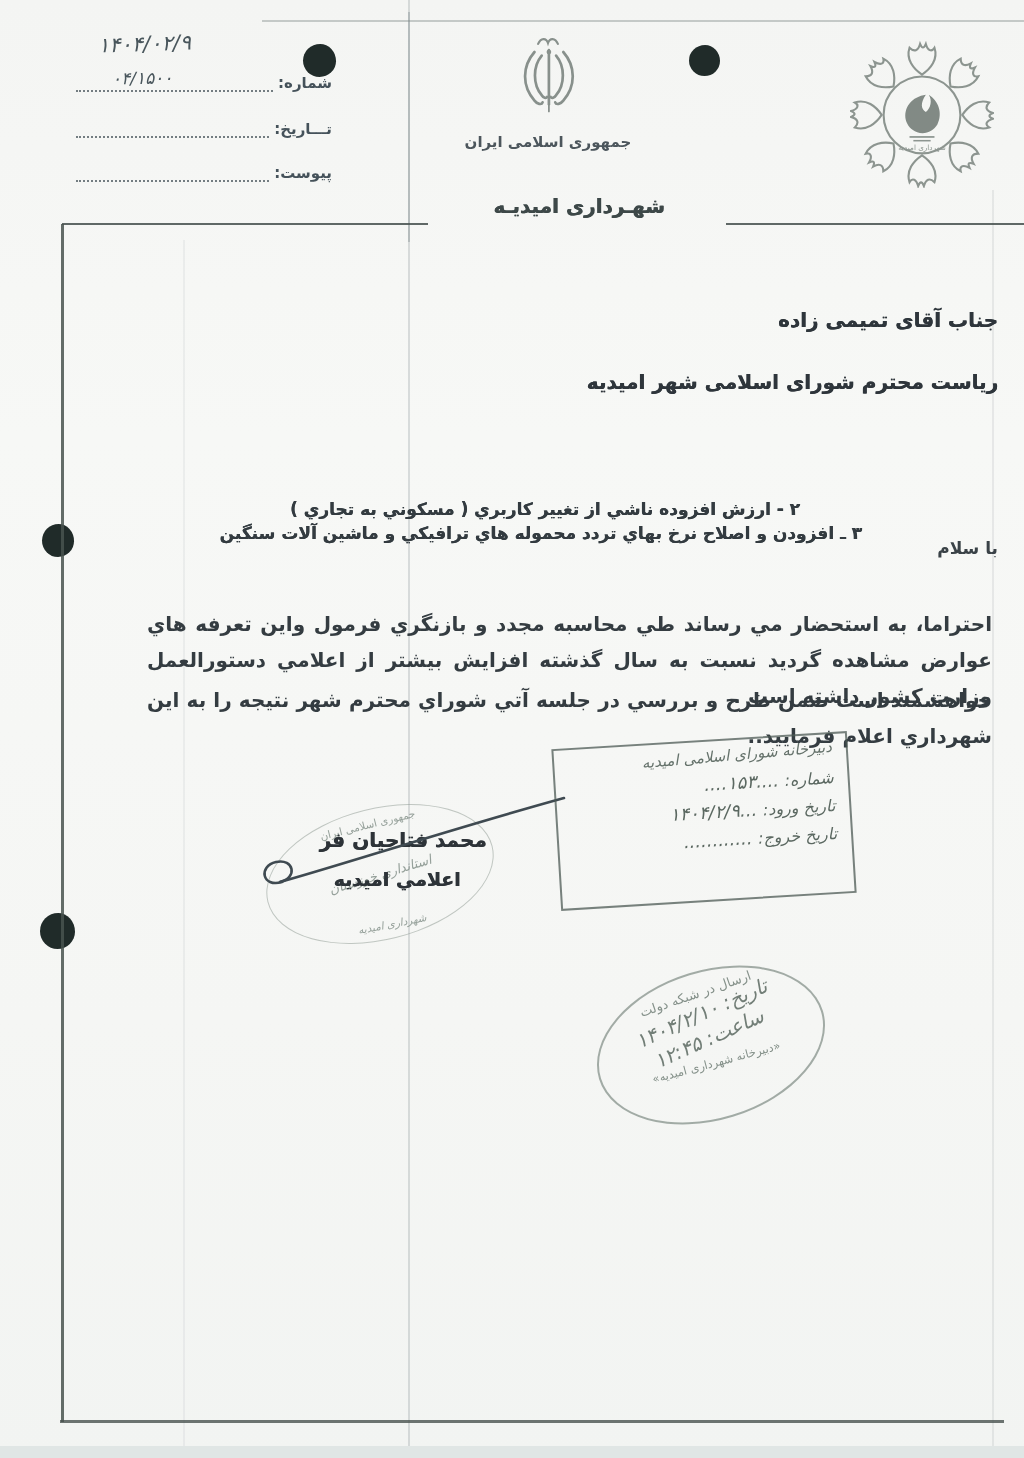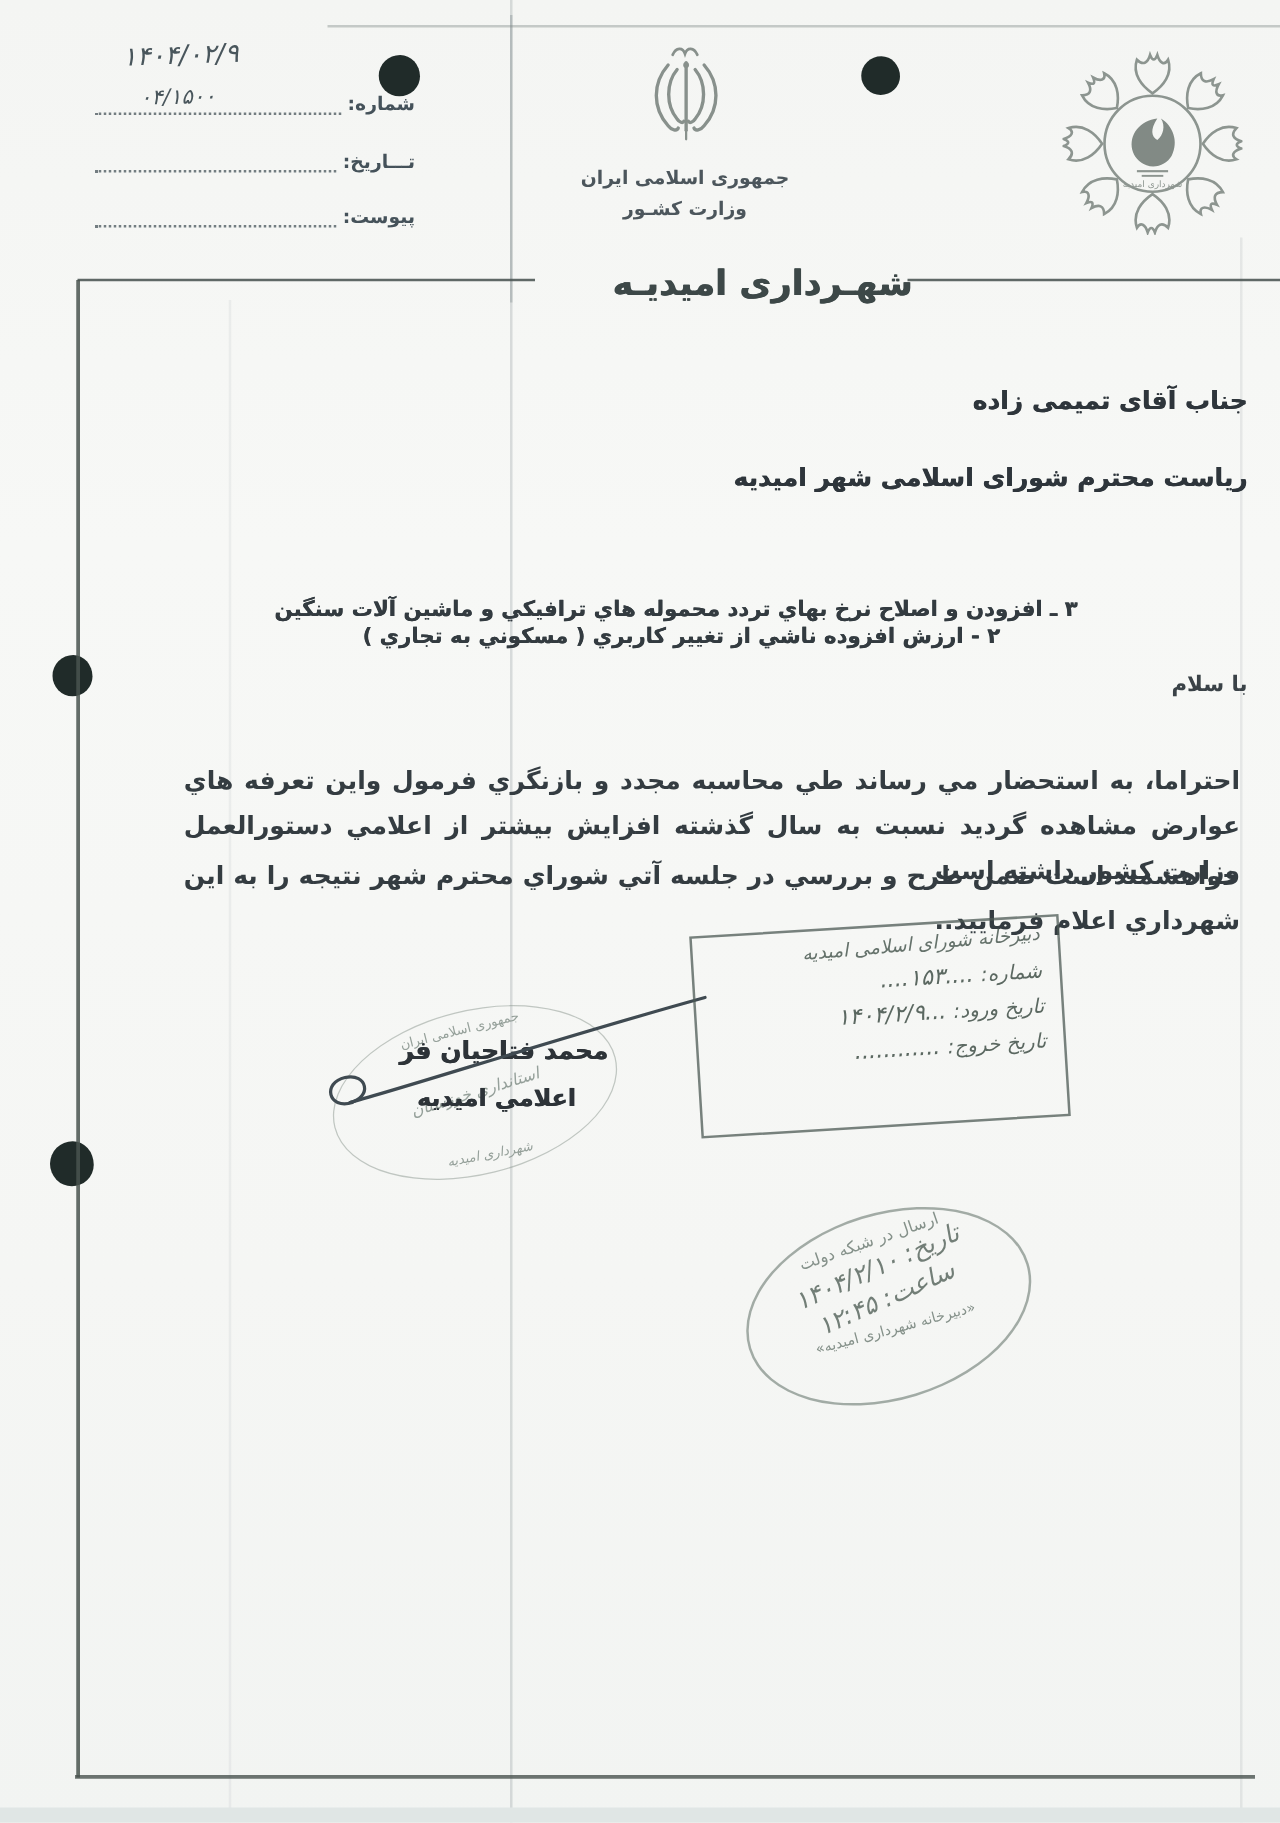--- a/index.html
+++ b/index.html
@@ -41,22 +41,22 @@
 
   
   .lh-center{left:408px;top:34px;width:280px;text-align:center;}
   .lh-center .org{font-size:15px;font-weight:600;color:#4c565c;letter-spacing:.5px;line-height:25px;}
   .emblem{display:block;margin:0 auto 6px auto;opacity:.8;}
 
   
   .logo-wrap{left:850px;top:40px;width:144px;height:148px;opacity:.85;}
 
   
-  .page-title{left:428px;top:210px;width:302px;text-align:right;
-    font-size:28px;font-weight:800;color:#3d4848;
+  .page-title{left:428px;top:194px;width:302px;text-align:center;
+    font-size:20px;font-weight:800;color:#3d4848;
     text-shadow:.6px 0 0 #3d4848;letter-spacing:1px;}
 
   
   .addr{right:26px;font-size:20px;font-weight:700;color:#2e353b;text-shadow:.4px 0 0 #2e353b;}
   .subj{font-size:17px;font-weight:700;color:#333b40;text-shadow:.3px 0 0 #333b40;white-space:nowrap;}
   .salam{right:26px;top:538px;font-size:17px;font-weight:600;color:#3a4247;}
   .para{right:32px;width:845px;font-size:20px;font-weight:600;color:#343c41;
     line-height:36px;text-align:justify;}
 
   
@@ -129,21 +129,20 @@
         <path d="M46,18 L46,78"></path>
         <path d="M46,78 L46,86" stroke-width="2"></path>
         <path d="M38,24 C28,36 28,56 38,68 C40,71 43,72 44,70"></path>
         <path d="M54,24 C64,36 64,56 54,68 C52,71 49,72 48,70"></path>
         <path d="M30,20 C16,36 16,58 30,74 C33,78 38,79 39,76"></path>
         <path d="M62,20 C76,36 76,58 62,74 C59,78 54,79 53,76"></path>
       </g>
       <circle cx="46" cy="20" r="2.6" fill="#6e7873"></circle>
     </svg>
     <div class="org rtl">جمهوری اسلامی ایران</div>
-    <div class="org rtl">وزارت کشـور</div>
   </div>
 
   <div class="abs logo-wrap">
     <svg width="144" height="148" viewBox="0 0 150 154">
       <g stroke="#7b857f" stroke-width="2.2" fill="none">
         <circle cx="75" cy="78" r="40"></circle>
         <g>
           <path id="petal" d="M75,36 C66,30 58,20 62,8 C67,13 71,11 73,4 C75,9 77,9 79,4 C81,11 85,13 88,8 C92,20 84,30 75,36 Z"></path>
           <use href="#petal" transform="rotate(45 75 78)"></use>
           <use href="#petal" transform="rotate(90 75 78)"></use>
@@ -165,21 +164,21 @@
   <div class="rule" style="left:726px;top:223px;width:298px;"></div>
   <div class="abs page-title rtl">شهـرداری امیدیـه</div>
 
   <div class="frame-left"></div>
   <div class="frame-bottom"></div>
 
   <div class="abs addr rtl" style="top:308px;">جناب آقای تمیمی زاده</div>
   <div class="abs addr rtl" style="top:370px;">ریاست محترم شورای اسلامی شهر امیدیه</div>
 
   <div class="abs subj rtl" style="right:224px;top:463px;margin-top:36px;">۲ - ارزش افزوده ناشي از تغيير كاربري ( مسكوني به تجاري )</div>
-  <div class="abs subj rtl" style="right:162px;top:478px;">۳ ـ افزودن و اصلاح نرخ بهاي تردد محموله هاي ترافيكي و ماشين آلات سنگين</div>
+  <div class="abs subj rtl" style="right:162px;top:523px;">۳ ـ افزودن و اصلاح نرخ بهاي تردد محموله هاي ترافيكي و ماشين آلات سنگين</div>
 
   <div class="abs salam rtl">با سلام</div>
 
   <div class="abs para rtl" style="top:606px;">احتراما، به استحضار مي رساند طي محاسبه مجدد و بازنگري فرمول واين تعرفه هاي عوارض مشاهده گرديد نسبت به سال گذشته افزايش بيشتر از اعلامي دستورالعمل وزارت كشور داشته است .</div>
   <div class="abs para rtl" style="top:682px;">خواهشمند است ضمن طرح و بررسي در جلسه آتي شوراي محترم شهر نتيجه را به اين شهرداري اعلام فرماييد..</div>
 
   <div class="abs sig-oval rtl">
     <div>جمهوری اسلامی ایران</div>
     <div class="mid">استانداری خوزستان</div>
     <div class="bot">شهرداری امیدیه</div>

